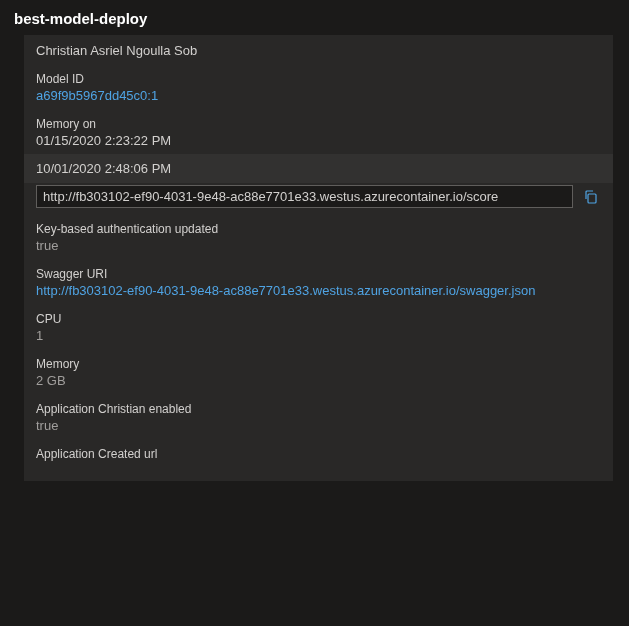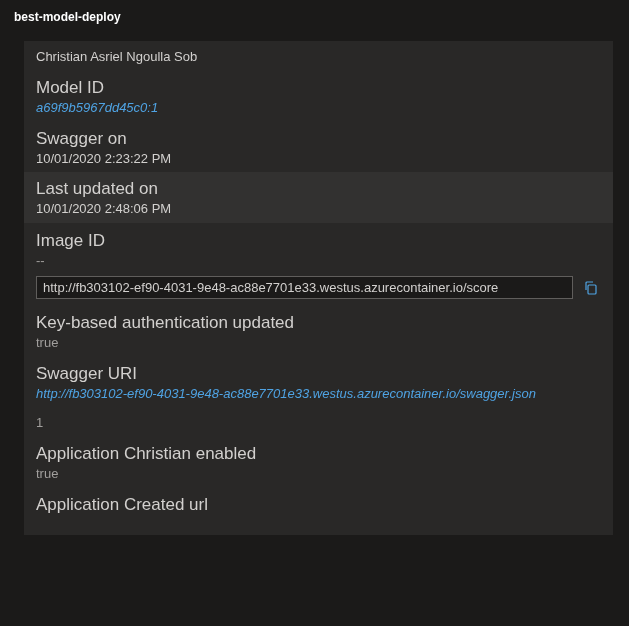--- a/index.html
+++ b/index.html
@@ -7,50 +7,49 @@
       background: #1b1a19;
       color: #d2d0ce;
       font-family: "Segoe UI", -apple-system, sans-serif;
       font-size: 13px;
       width: 629px;
       height: 626px;
       overflow: hidden;
     }
     .title-bar {
       padding: 10px 14px 8px;
-      font-size: 12px;
+      font-size: 15px;
       font-weight: 600;
       color: #ffffff;
       background: #1b1a19;
     }
     .panel {
       background: #292827;
-      margin: 9px 16px 16px 24px;
+      margin: 0 16px 16px 24px;
       padding: 0 0 12px 0;
     }
     .row {
       padding: 8px 12px 6px 12px;
     }
     .row-label {
       color: #d2d0ce;
-      font-size: 17px;
+      font-size: 12px;
       margin-bottom: 2px;
     }
     .row-value {
       color: #a19f9d;
       font-size: 13px;
     }
     .row-value-light {
       color: #d2d0ce;
     }
     .link {
       color: #4fa3e3;
       cursor: pointer;
       word-break: break-all;
-      font-style: italic;
     }
     .truncated {
       color: #d2d0ce;
       overflow: hidden;
       white-space: nowrap;
     }
     .last-updated {
       background: #323130;
       padding: 7px 12px 7px 12px;
     }
@@ -94,33 +93,28 @@
   <div class="row truncated">
     <div class="row-value-light">Christian Asriel Ngoulla Sob</div>
   </div>
 
   <div class="row">
     <div class="row-label">Model ID</div>
     <div class="link">a69f9b5967dd45c0:1</div>
   </div>
 
   <div class="row">
-    <div class="row-label">Swagger on</div>
-    <div class="row-value-light">10/01/2020 2:23:22 PM</div>
+    <div class="row-label">Memory on</div>
+    <div class="row-value-light">01/15/2020 2:23:22 PM</div>
   </div>
 
   <div class="last-updated">
-    <div class="row-label">Last updated on</div>
     <div class="row-value-light">10/01/2020 2:48:06 PM</div>
   </div>
 
-  <div class="row">
-    <div class="row-label">Image ID</div>
-    <div class="row-value">--</div>
-  </div>
 
   <div class="endpoint-row">
     <input class="endpoint-input" readonly="" value="http://fb303102-ef90-4031-9e48-ac88e7701e33.westus.azurecontainer.io/score" style="">
     <button class="copy-btn">
       <svg viewBox="0 0 16 16" fill="none" stroke="currentColor" stroke-width="1.2">
         <rect x="5" y="5" width="8" height="9" rx="1"></rect>
         <path d="M3 10 V3 a1 1 0 0 1 1-1 h6"></path>
       </svg>
     </button>
   </div>
@@ -129,23 +123,28 @@
     <div class="row-label">Key-based authentication updated</div>
     <div class="row-value">true</div>
   </div>
 
   <div class="row">
     <div class="row-label">Swagger URI</div>
     <div class="link">http://fb303102-ef90-4031-9e48-ac88e7701e33.westus.azurecontainer.io/swagger.json</div>
   </div>
 
   <div class="row">
+    <div class="row-label">CPU</div>
     <div class="row-value">1</div>
   </div>
 
+  <div class="row">
+    <div class="row-label">Memory</div>
+    <div class="row-value">2 GB</div>
+  </div>
 
   <div class="row">
     <div class="row-label">Application Christian enabled</div>
     <div class="row-value">true</div>
   </div>
 
   <div class="row">
     <div class="row-label">Application Created url</div>
   </div>
 

